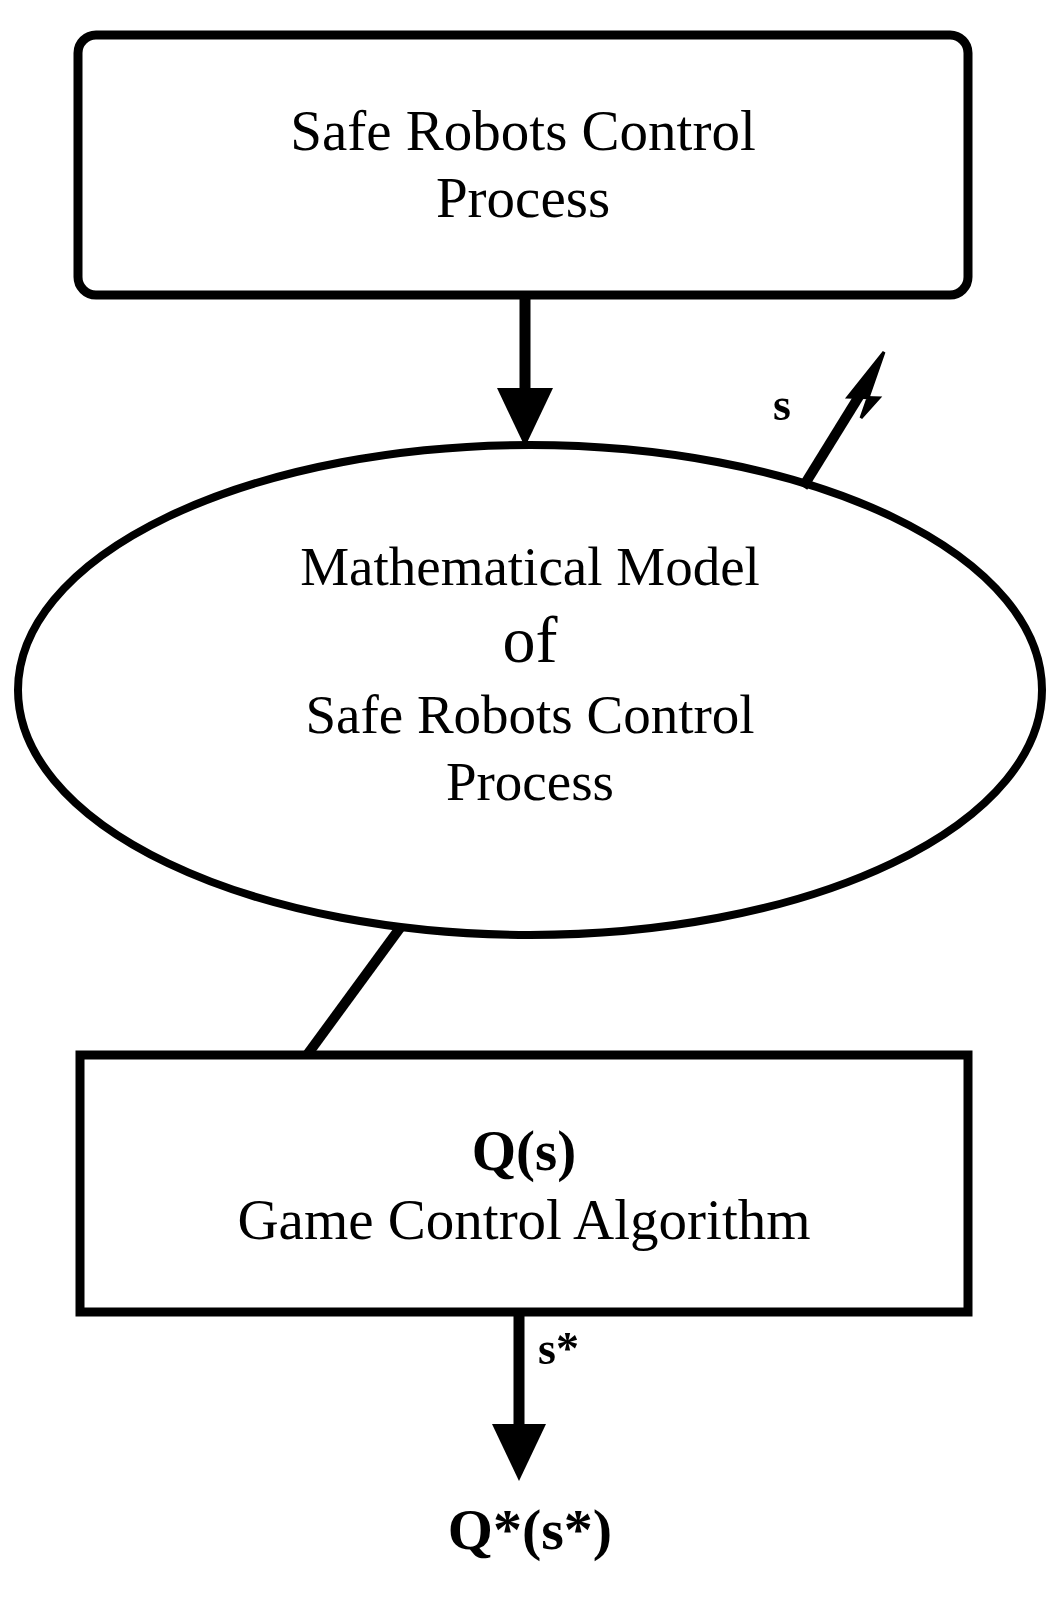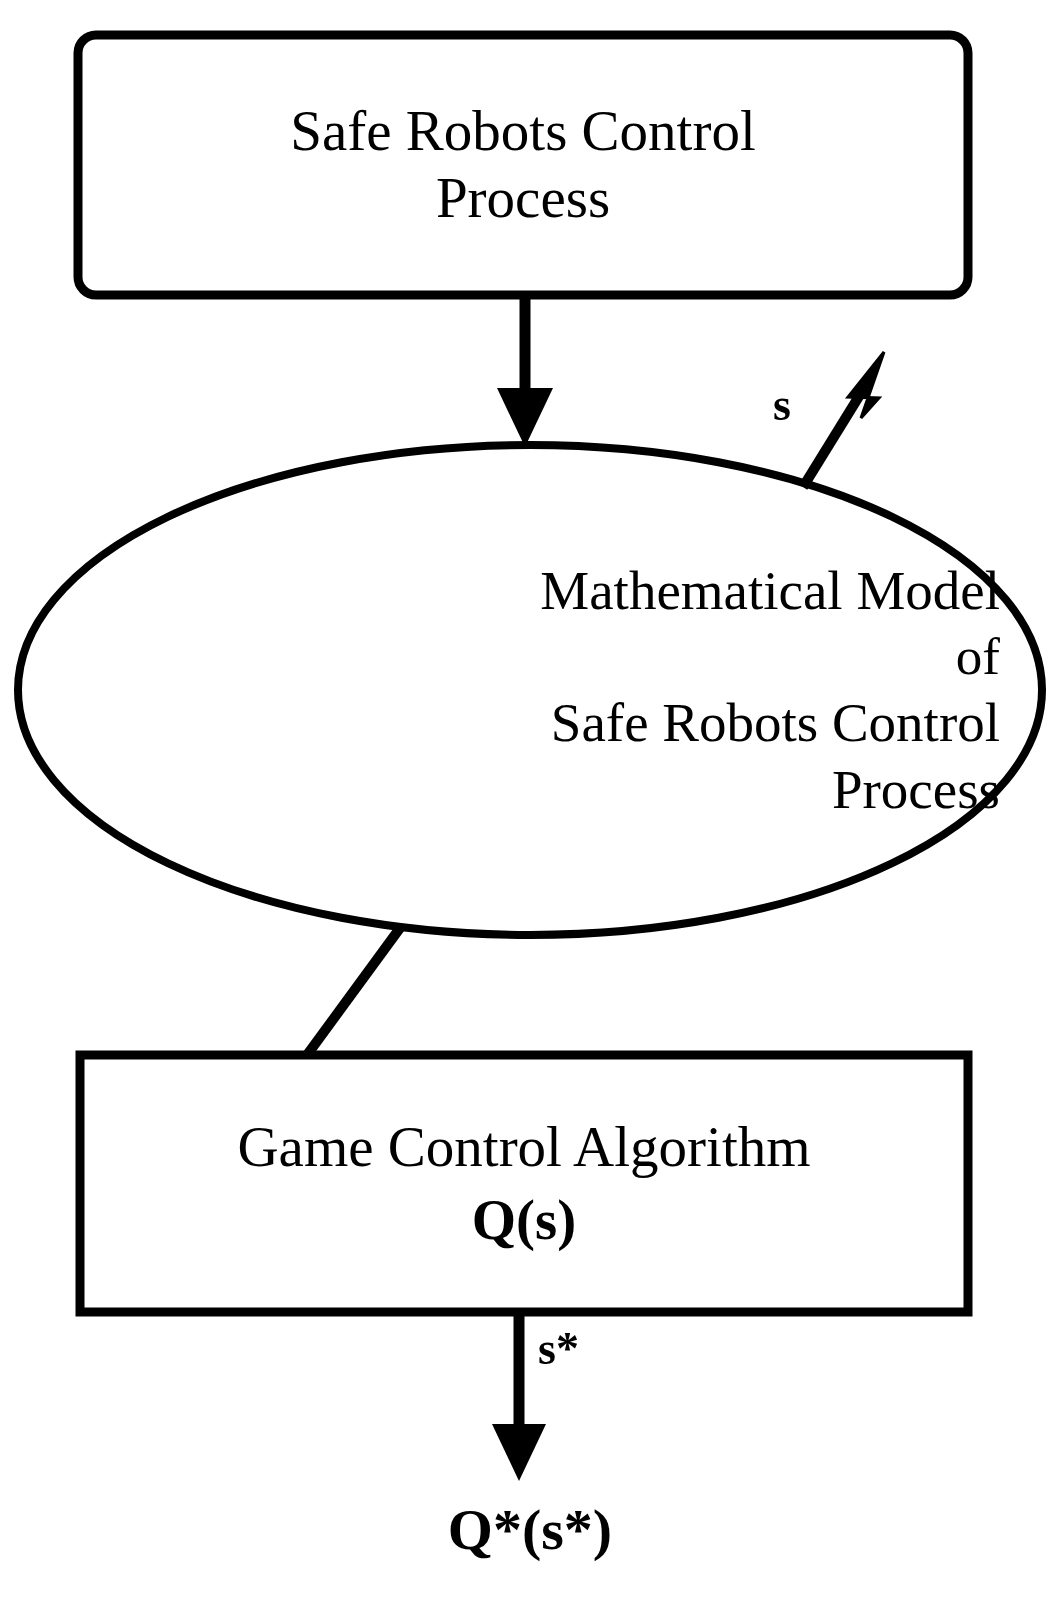--- a/index.html
+++ b/index.html
@@ -45,29 +45,28 @@
     top: 35px;
     width: 890px;
     height: 260px;
     font-size: 57px;
     line-height: 1.17;
   }
 
   
   #ellipse-text {
     left: 60px;
-    top: 460px;
+    top: 444px;
     width: 940px;
     height: 460px;
     font-size: 55px;
     line-height: 1.22;
-    align-items: flex-end;
   }
   #ellipse-text .line-of {
-    font-size: 53px;
+    font-size: 66px;
   }
 
   
   #bottom-box-text {
     left: 80px;
     top: 1055px;
     width: 888px;
     height: 257px;
     font-size: 57px;
     line-height: 1.2;
@@ -145,22 +144,22 @@
   </div>
 
   <div class="node-text" id="ellipse-text">
     <span class="line">Mathematical Model</span>
     <span class="line line-of">of</span>
     <span class="line">Safe Robots Control</span>
     <span class="line">Process</span>
   </div>
 
   <div class="node-text" id="bottom-box-text">
+    <span class="line line-formula">Q(s)</span>
     <span class="line">Game Control Algorithm</span>
-    <span class="line line-formula">Q(s)</span>
   </div>
 
   <div class="edge-label" id="label-s">s</div>
   <div class="edge-label" id="label-s-star">s*</div>
 
   <div id="output-label">Q*(s*)</div>
 
 </div>
 
 </body></html>

